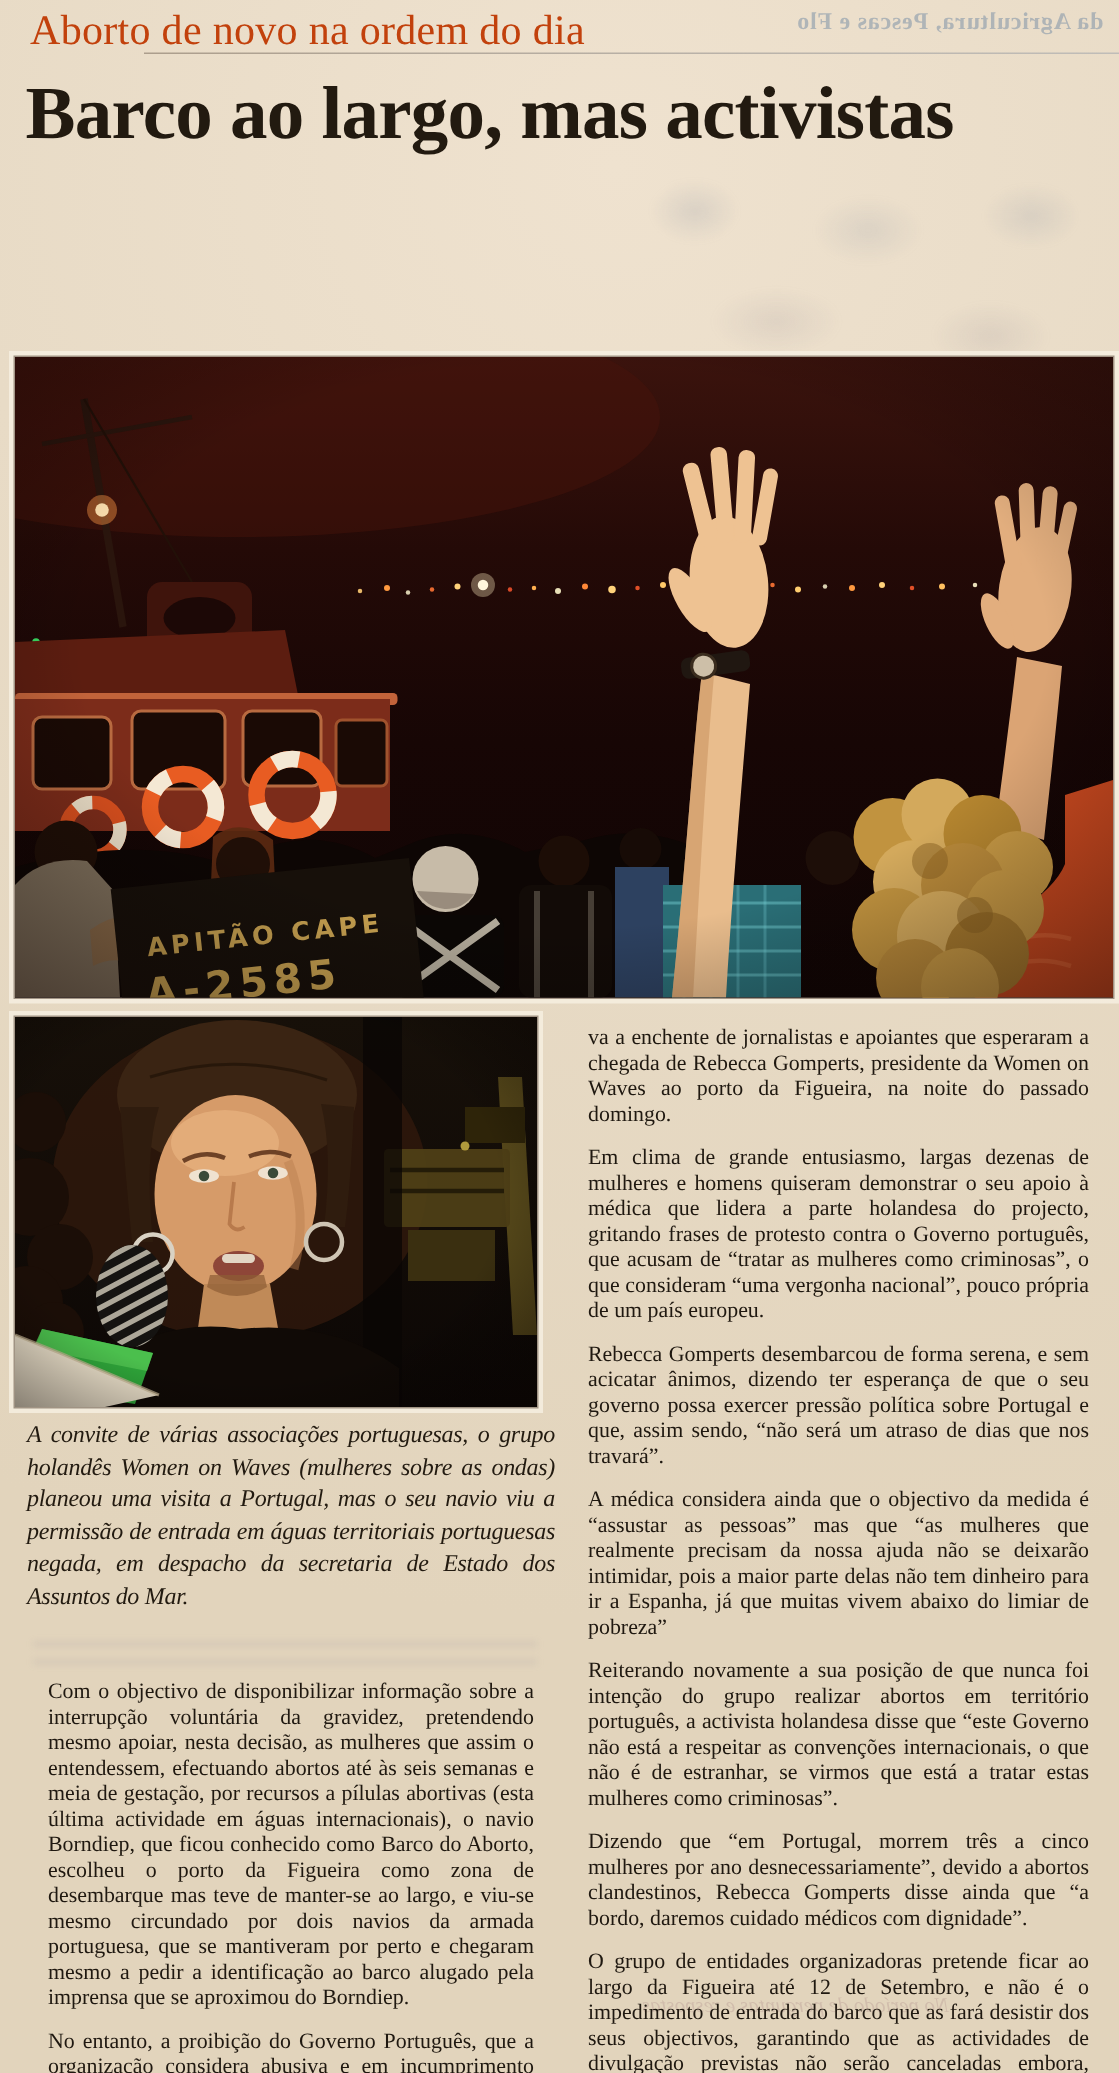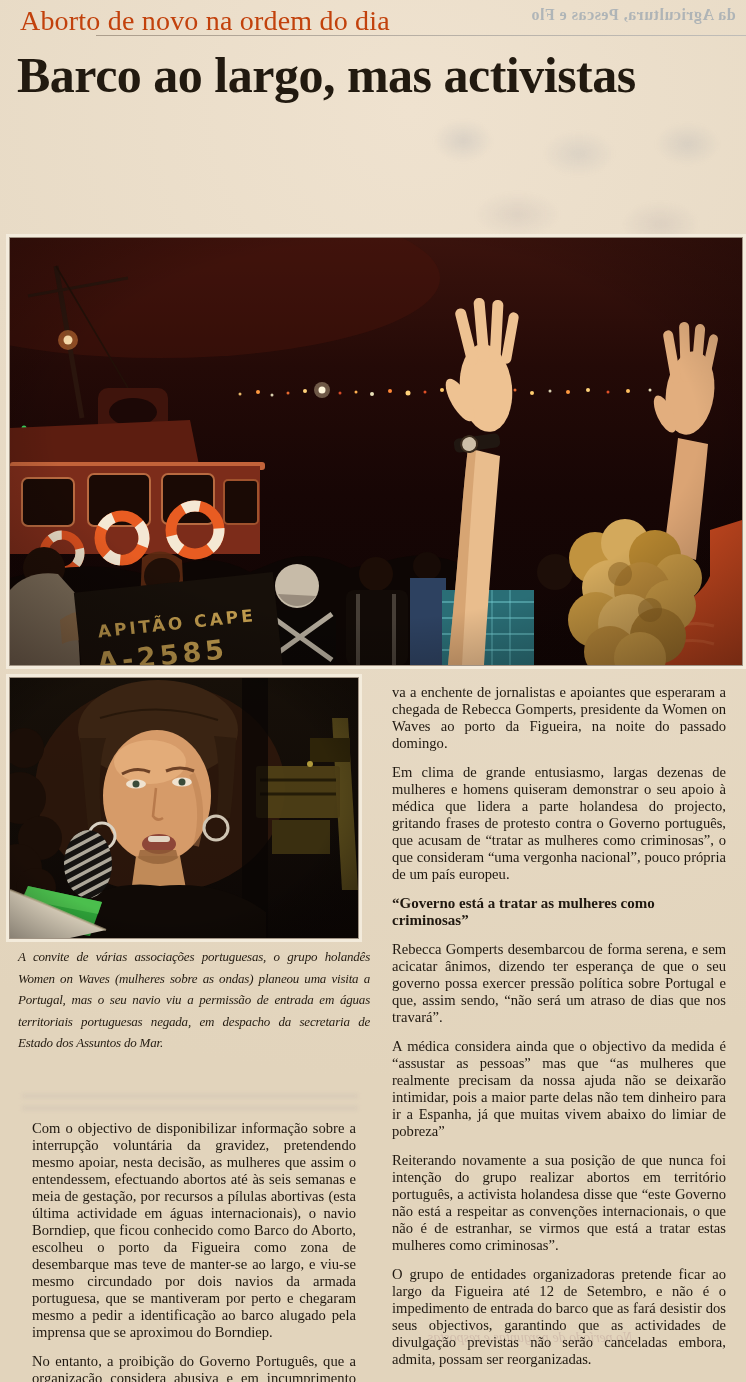--- a/index.html
+++ b/index.html
@@ -41,21 +41,21 @@
     position:absolute;left:13px;top:40px;width:733px;
     font-size:50px;line-height:62px;font-weight:700;letter-spacing:-.5px;color:#221a10;
   }
   .headline span{display:block;}
   .photo{position:absolute;background:#0c0504;box-shadow:0 0 0 1px rgba(60,40,25,.45), 0 0 0 4px rgba(246,238,224,.85);}
   .photo svg{display:block;width:100%;height:100%;}
   .photo-main{left:10px;top:238px;width:732px;height:427px;}
   .photo-portrait{left:10px;top:678px;width:348px;height:260px;}
   .caption{
     position:absolute;left:18px;top:946px;width:352px;
-    font-style:italic;font-size:13px;line-height:21.5px;letter-spacing:-.2px;
+    font-style:italic;font-size:16px;line-height:21.5px;letter-spacing:-.2px;
     text-align:justify;color:#221a10;
   }
   .col{position:absolute;font-size:14.6px;line-height:17px;text-align:justify;color:#1f1810;}
   .col p{margin:12px;}
   .col-left{left:20px;top:1108px;width:348px;}
   .col-right{left:380px;top:672px;width:358px;}
   .subhead{font-weight:700;margin:14px 0;font-size:15px;text-align:left;}
   .byline{font-weight:700;text-align:center;margin-top:5px;font-size:15px;}
 </style>
 </head>
@@ -309,19 +309,19 @@
 <div class="caption">A convite de várias associações portuguesas, o grupo holandês Women on Waves (mulheres sobre as ondas) planeou uma visita a Portugal, mas o seu navio viu a permissão de entrada em águas territoriais portuguesas negada, em despacho da secretaria de Estado dos Assuntos do Mar.</div>
 
 <div class="col col-left">
   <p>Com o objectivo de disponibilizar informação sobre a interrupção voluntária da gravidez, pretendendo mesmo apoiar, nesta decisão, as mulheres que assim o entendessem, efectuando abortos até às seis semanas e meia de gestação, por recursos a pílulas abortivas (esta última actividade em águas internacionais), o navio Borndiep, que ficou conhecido como Barco do Aborto, escolheu o porto da Figueira como zona de desembarque mas teve de manter-se ao largo, e viu-se mesmo circundado por dois navios da armada portuguesa, que se mantiveram por perto e chegaram mesmo a pedir a identificação ao barco alugado pela imprensa que se aproximou do Borndiep.</p>
   <p>No entanto, a proibição do Governo Português, que a organização considera abusiva e em incumprimento das regras de livre circulação, apenas serviu para que o interesse mediático à volta do evento aumentasse, como pro-</p>
 </div>
 
 <div class="col col-right">
   <p>va a enchente de jornalistas e apoiantes que esperaram a chegada de Rebecca Gomperts, presidente da Women on Waves ao porto da Figueira, na noite do passado domingo.</p>
   <p>Em clima de grande entusiasmo, largas dezenas de mulheres e homens quiseram demonstrar o seu apoio à médica que lidera a parte holandesa do projecto, gritando frases de protesto contra o Governo português, que acusam de “tratar as mulheres como criminosas”, o que consideram “uma vergonha nacional”, pouco própria de um país europeu.</p>
-  <p class="subhead">“Governo está a tratar as mulheres como criminosas”</p>
   <p>Rebecca Gomperts desembarcou de forma serena, e sem acicatar ânimos, dizendo ter esperança de que o seu governo possa exercer pressão política sobre Portugal e que, assim sendo, “não será um atraso de dias que nos travará”.</p>
   <p>A médica considera ainda que o objectivo da medida é “assustar as pessoas” mas que “as mulheres que realmente precisam da nossa ajuda não se deixarão intimidar, pois a maior parte delas não tem dinheiro para ir a Espanha, já que muitas vivem abaixo do limiar de pobreza”</p>
   <p>Reiterando novamente a sua posição de que nunca foi intenção do grupo realizar abortos em território português, a activista holandesa disse que “este Governo não está a respeitar as convenções internacionais, o que não é de estranhar, se virmos que está a tratar estas mulheres como criminosas”.</p>
+  <p>Dizendo que “em Portugal, morrem três a cinco mulheres por ano desnecessariamente”, devido a abortos clandestinos, Rebecca Gomperts disse ainda que “a bordo, daremos cuidado médicos com dignidade”.</p>
   <p>O grupo de entidades organizadoras pretende ficar ao largo da Figueira até 12 de Setembro, e não é o impedimento de entrada do barco que as fará desistir dos seus objectivos, garantindo que as actividades de divulgação previstas não serão canceladas embora, admita, possam ser reorganizadas.</p>
   <div class="byline">Texto e fotos Vera de Sousa e Matos</div>
 </div>
 
 </body></html>

